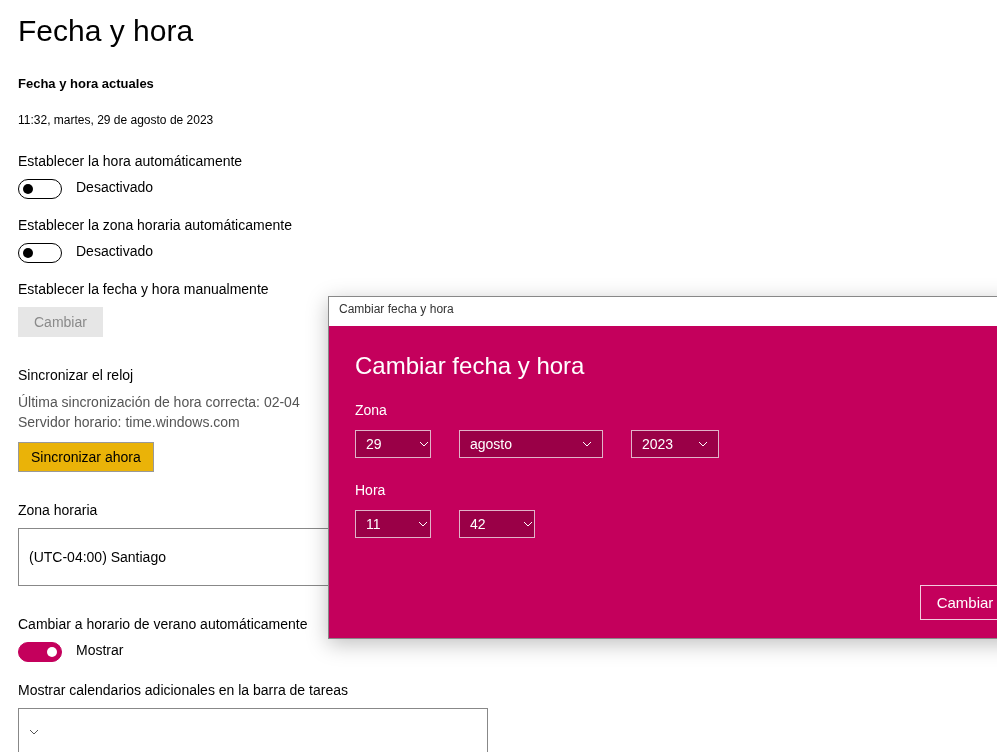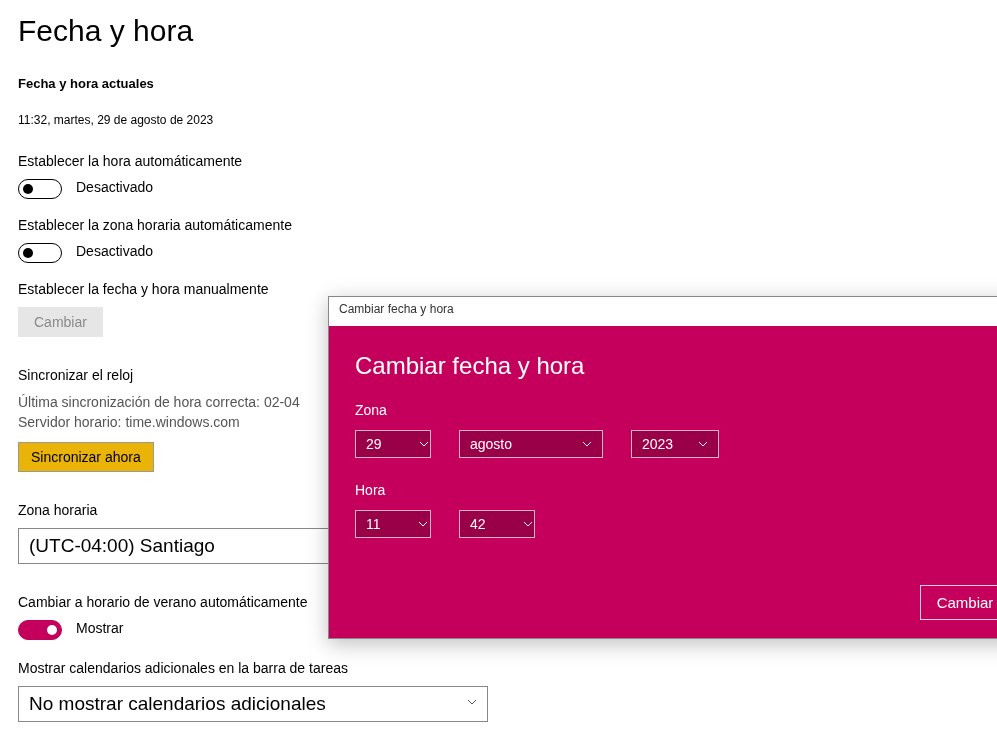--- a/index.html
+++ b/index.html
@@ -103,22 +103,22 @@
     font-size: 14px;
     font-family: inherit;
     cursor: pointer;
   }
   .tz-block {
     margin-top: 30px;
   }
   .select-bg {
     width: 470px;
     border: 1px solid #888;
-    padding: 6px 10px;
-    font-size: 19px;
+    padding: 20px 10px;
+    font-size: 14px;
     display: flex;
     justify-content: space-between;
     align-items: center;
     cursor: pointer;
     margin-top: 6px;
     background: #fff;
   }
   .chevron {
     width: 10px;
     height: 10px;
@@ -262,21 +262,20 @@
     <div class="setting-label">Cambiar a horario de verano automáticamente</div>
     <div class="toggle-row">
       <div class="toggle on"></div>
       <div class="toggle-text">Mostrar</div>
     </div>
   </div>
 
   <div class="cal-block">
     <div class="setting-label">Mostrar calendarios adicionales en la barra de tareas</div>
     <div class="select-bg">
-      <span>No mostrar calendarios adicionales</span>
       <span class="chevron">
         <svg width="10" height="6" viewBox="0 0 10 6">
             <path d="M1 1 L5 5 L9 1" fill="none" stroke="#555" stroke-width="1"></path>
           </svg>
       </span>
     </div>
   </div>
 
 </div>
 

